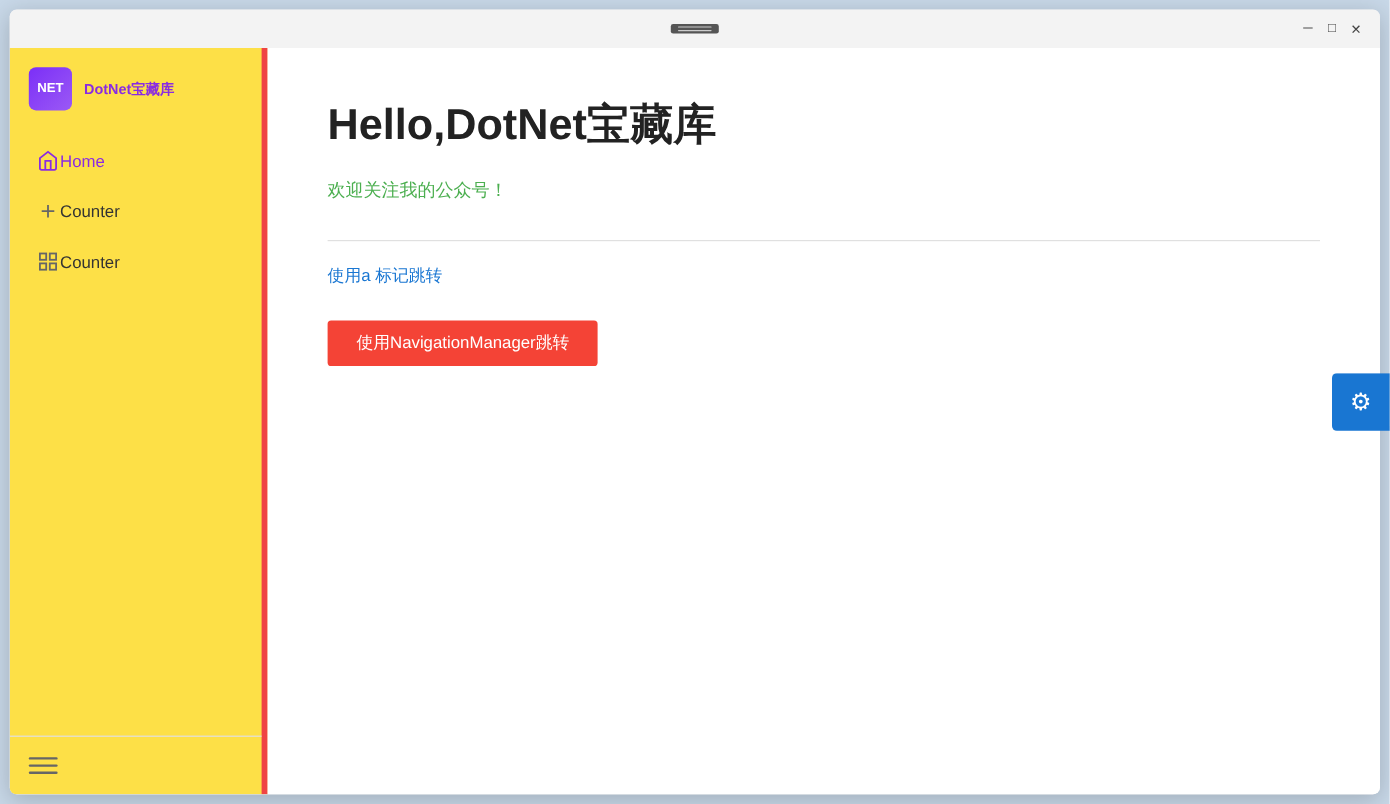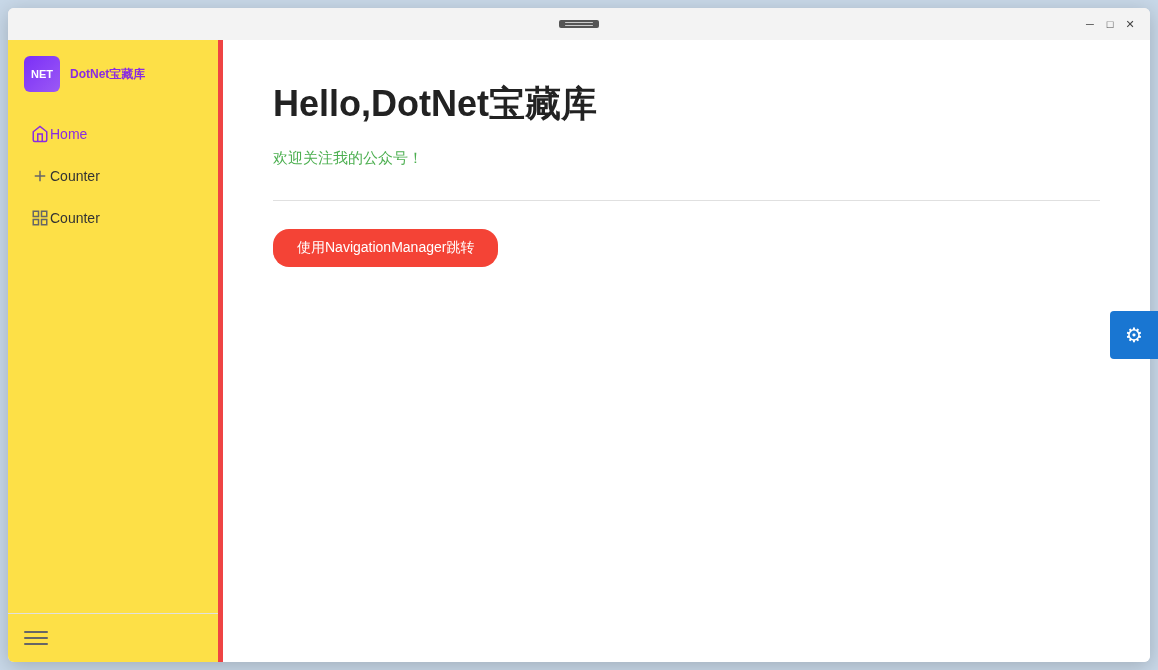--- a/index.html
+++ b/index.html
@@ -226,21 +226,21 @@
       margin-bottom: 20px;
       display: block;
     }
 
     .nav-button {
       background: #f44336;
       color: white;
       border: none;
       padding: 10px 24px;
       font-size: 14px;
-      border-radius: 16px;
+      border-radius: 3px;
       cursor: pointer;
       margin-top: 8px;
     }
 
     
     .gear-button {
       position: absolute;
       right: 0;
       top: 50%;
       transform: translateY(-50%);
@@ -328,20 +328,21 @@
           <span></span>
           <span></span>
         </div>
       </div>
     </div>
 
     <div class="main-content" style="position:relative;">
       <h1 class="page-title">Hello,DotNet宝藏库</h1>
       <p class="welcome-text">欢迎关注我的公众号！</p>
       <hr class="divider">
+      <a class="link-text">使用a 标记跳转</a>
       <div>
         <button class="nav-button">使用NavigationManager跳转</button>
       </div>
 
       <div class="gear-button" style="position:fixed; right:0; top:50%; transform:translateY(-50%);">
         <span>⚙</span>
       </div>
     </div>
   </div>
 </div>

